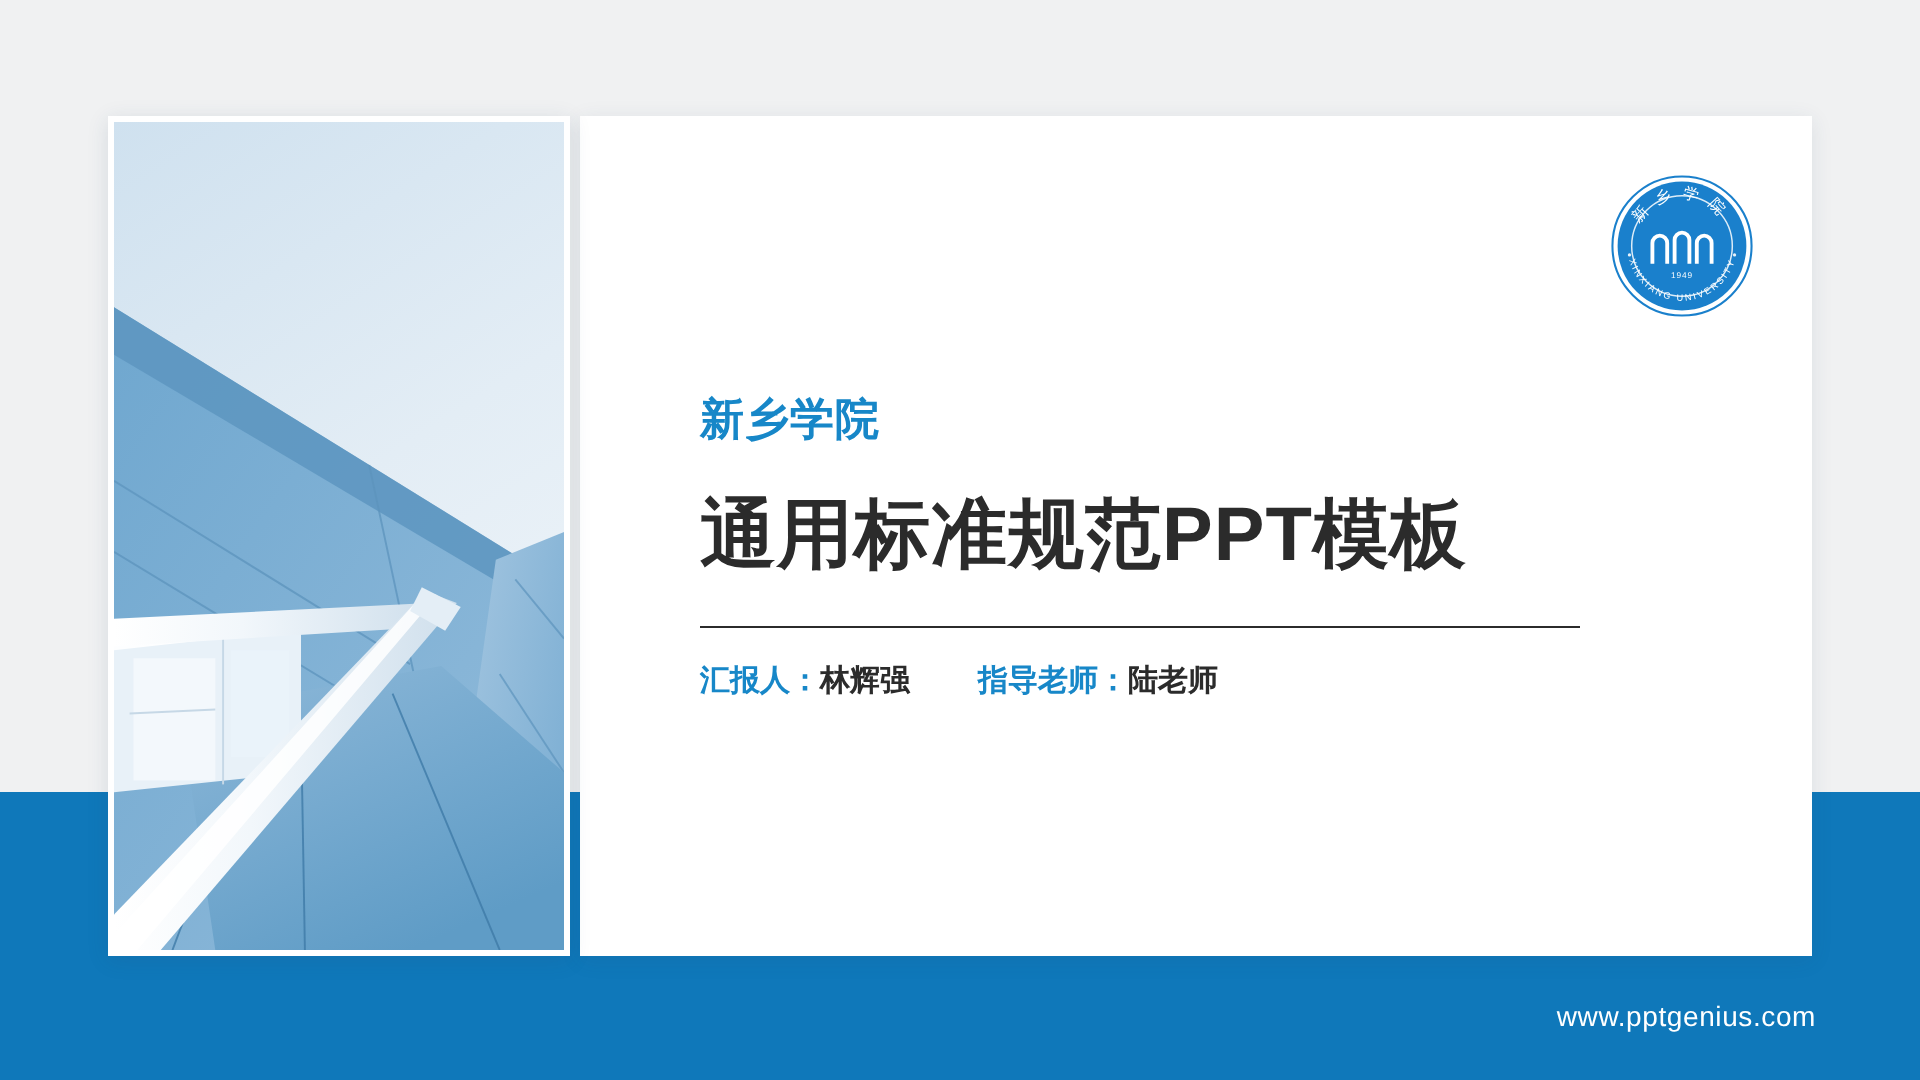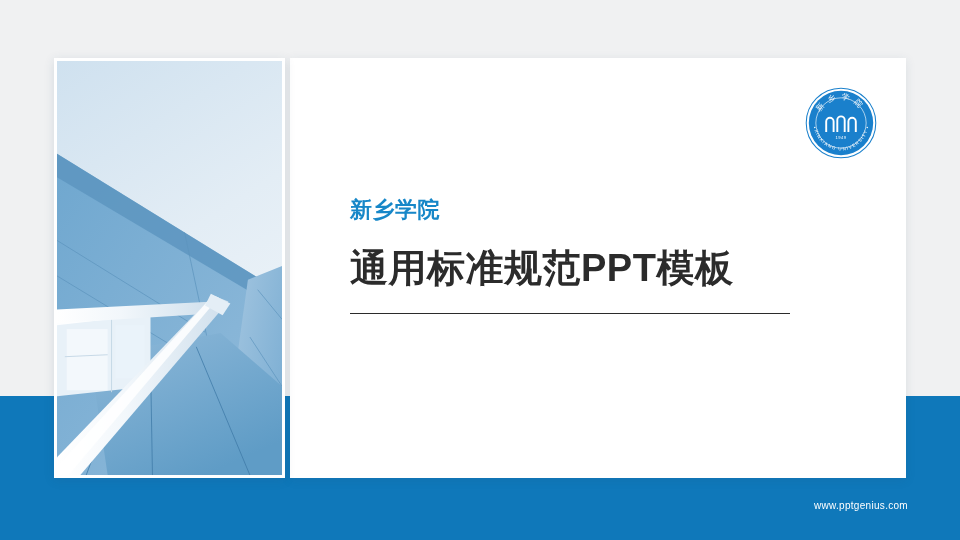--- a/index.html
+++ b/index.html
@@ -107,21 +107,21 @@
     white-space: nowrap;
   }
   .byline .lbl { color: #1787c8; }
   .byline .gap { display: inline-block; width: 34px; }
 
   
   .watermark {
     position: absolute;
     right: 52px;
     top: 500px;
-    font-size: 10px;
+    font-size: 14px;
     color: #ffffff;
     letter-spacing: 0.3px;
   }
 </style>
 </head>
 <body>
 
 <div id="slide">
 
   <div class="blue-band"></div>
@@ -231,17 +231,20 @@
 
       <circle cx="14.5" cy="56" r="1.1" fill="#ffffff" opacity="0.9"></circle>
       <circle cx="85.5" cy="56" r="1.1" fill="#ffffff" opacity="0.9"></circle>
     </svg>
   </div>
 
   <div class="text-block">
     <div class="subject">新乡学院</div>
     <div class="main-title">通用标准规范PPT模板</div>
     <div class="divider"></div>
+    <div class="byline">
+      <span class="lbl">汇报人：</span><span>林辉强</span><span class="gap"></span><span class="lbl">指导老师：</span><span>陆老师</span>
+    </div>
   </div>
 
   <div class="watermark">www.pptgenius.com</div>
 
 </div>
 
 </body></html>

